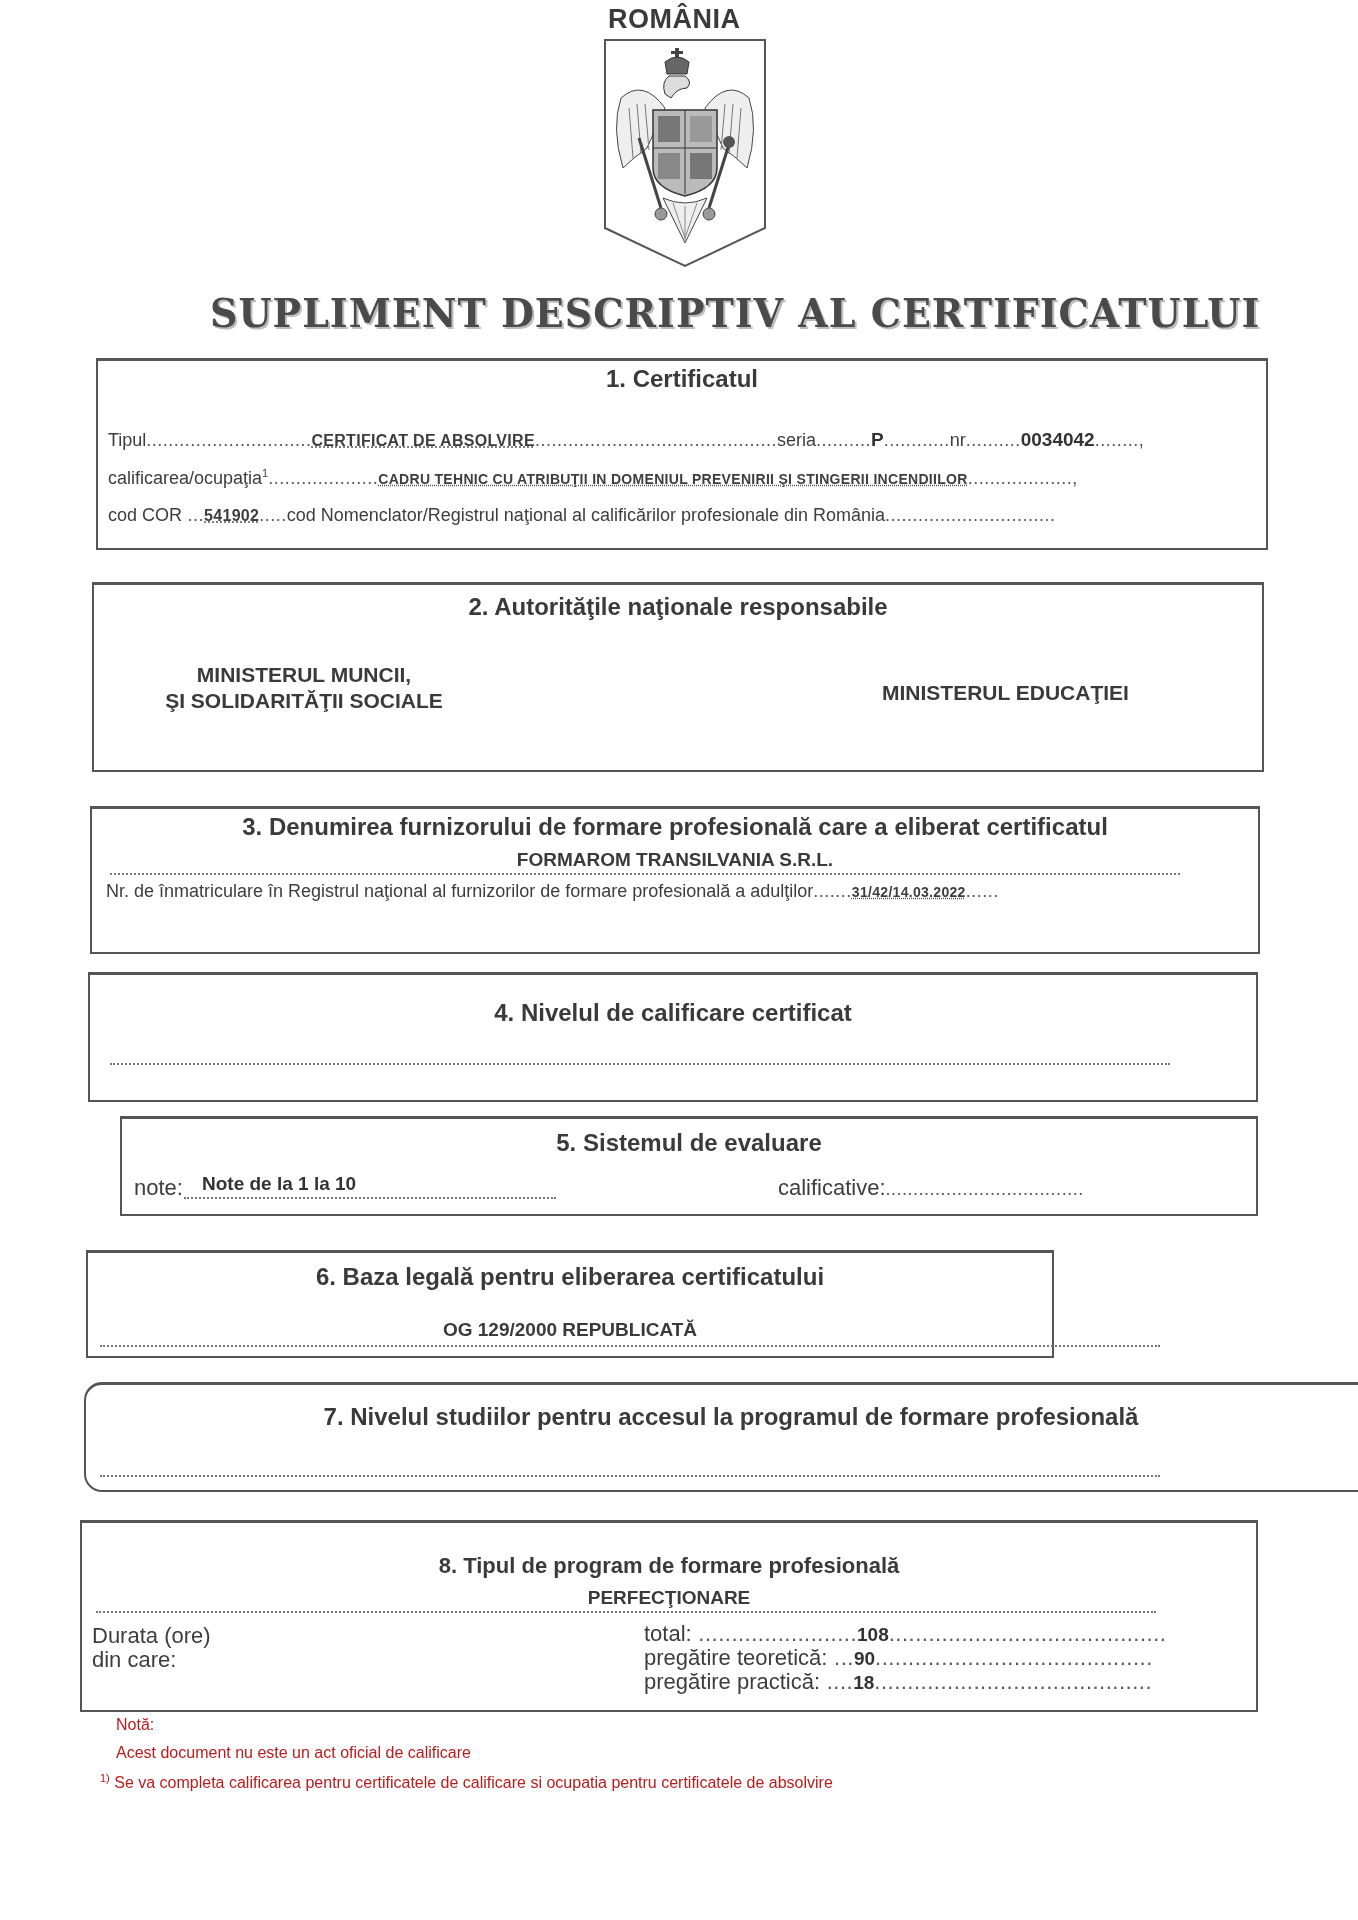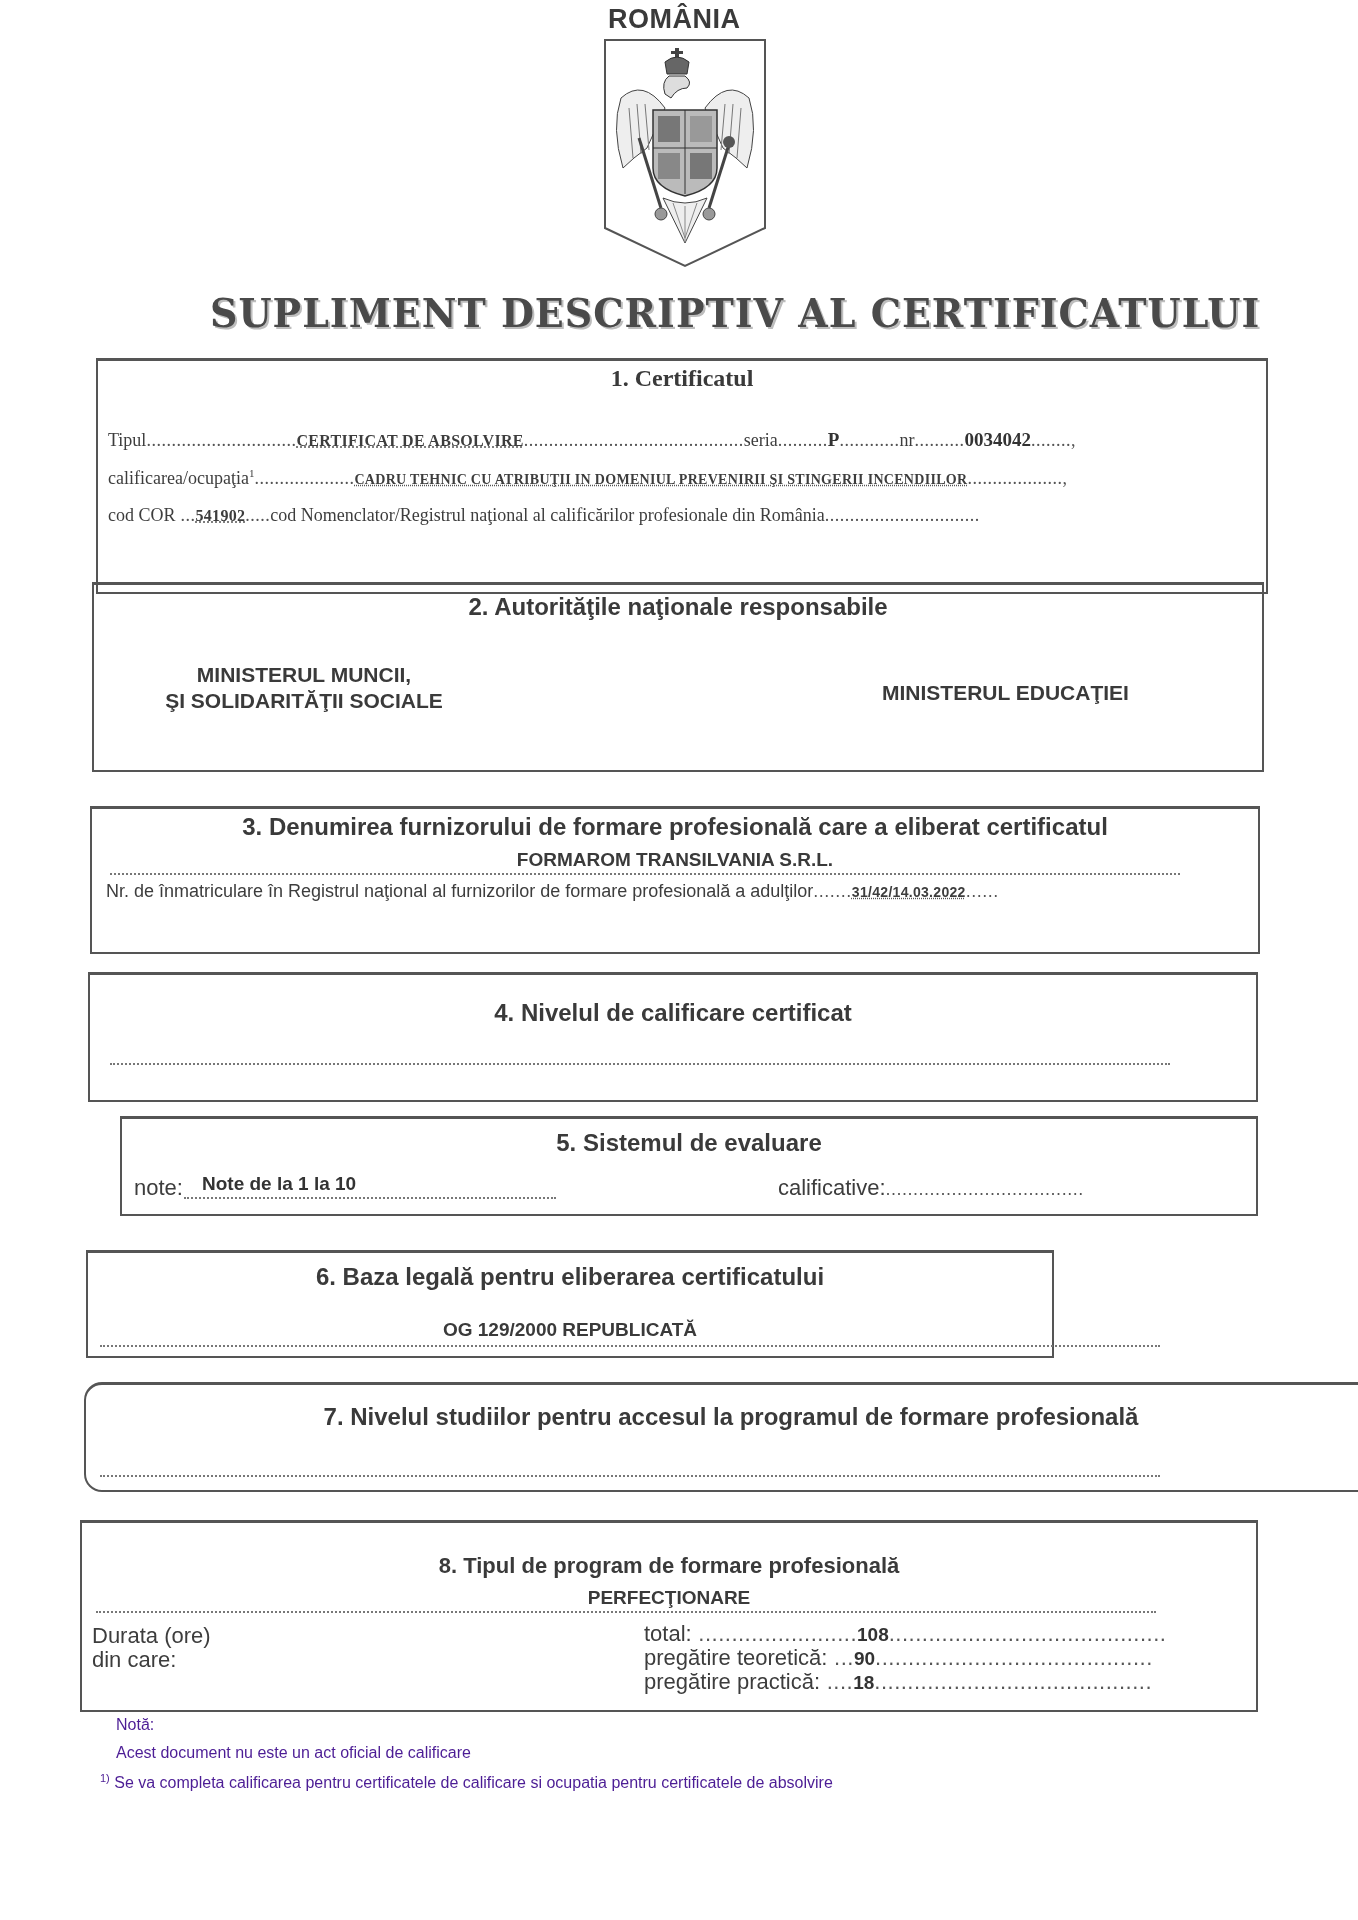--- a/index.html
+++ b/index.html
@@ -15,21 +15,21 @@
   .box { position: absolute; border: 2px solid #555; border-top-width: 3px; box-sizing: border-box; }
   .sec-title { position: absolute; left: 0; right: 0; text-align: center; font-weight: bold;
                font-size: 24px; color: #3a3a3a; }
   .line { position: absolute; font-size: 18px; color: #3d3d3d; white-space: nowrap; }
   .val { font-weight: bold; color: #333; }
   .valsm { font-size: 16px; font-weight: bold; letter-spacing: 0.3px; text-decoration: underline dotted #555; }
   .dots { color: #555; letter-spacing: 0.5px; }
   .dotline { position: absolute; border-bottom: 2px dotted #777; height: 0; }
   .center { text-align: center; }
   .bold20 { font-weight: bold; font-size: 21px; color: #3a3a3a; }
-  .note { position: absolute; font-size: 16px; color: #4c1d95; white-space: nowrap; }
+  .note { position: absolute; font-size: 16px; color: #b91c1c; white-space: nowrap; }
   sup { font-size: 11px; }
 </style>
 </head>
 <body>
 
 <div class="abs country">ROMÂNIA</div>
 
 <svg class="abs crest" viewBox="0 0 164 230">
   <path d="M2 2 H162 V190 L82 228 L2 190 Z" fill="#fff" stroke="#555" stroke-width="2"></path>
 
@@ -57,21 +57,21 @@
 
   <line x1="36" y1="100" x2="58" y2="170" stroke="#444" stroke-width="3"></line>
   <line x1="128" y1="100" x2="106" y2="170" stroke="#444" stroke-width="3"></line>
   <circle cx="126" cy="104" r="6" fill="#555"></circle>
   <circle cx="58" cy="176" r="6" fill="#999" stroke="#444"></circle>
   <circle cx="106" cy="176" r="6" fill="#999" stroke="#444"></circle>
 </svg>
 
 <div class="abs main-title">SUPLIMENT DESCRIPTIV AL CERTIFICATULUI</div>
 
-<div class="box" style="left:96px; top:358px; width:1172px; height:236px;font-family:Liberation Serif, serif;">
+<div class="box" style="left:96px; top:358px; width:1172px; height:192px;">
   <div class="sec-title" style="top:4px;">1. Certificatul</div>
   <div class="line" style="left:10px; top:68px;">
     <span>Tipul</span><span class="dots">..............................</span><span class="valsm">CERTIFICAT DE ABSOLVIRE</span><span class="dots">............................................</span><span>seria</span><span class="dots">..........</span><span class="val" style="font-size:19px">P</span><span class="dots">............</span><span>nr</span><span class="dots">..........</span><span class="val" style="font-size:19px">0034042</span><span class="dots">........,</span>
   </div>
   <div class="line" style="left:10px; top:106px;">
     <span>calificarea/ocupaţia</span><sup>1</sup><span class="dots">....................</span><span class="valsm" style="font-size:14px">CADRU TEHNIC CU ATRIBUŢII IN DOMENIUL PREVENIRII ŞI STINGERII INCENDIILOR</span><span class="dots">...................,</span>
   </div>
   <div class="line" style="left:10px; top:144px;">
     <span>cod COR</span><span class="dots"> ...</span><span class="valsm">541902</span><span class="dots">.....</span><span>cod Nomenclator/Registrul naţional al calificărilor profesionale din România</span><span class="dots">...............................</span>
   </div>

